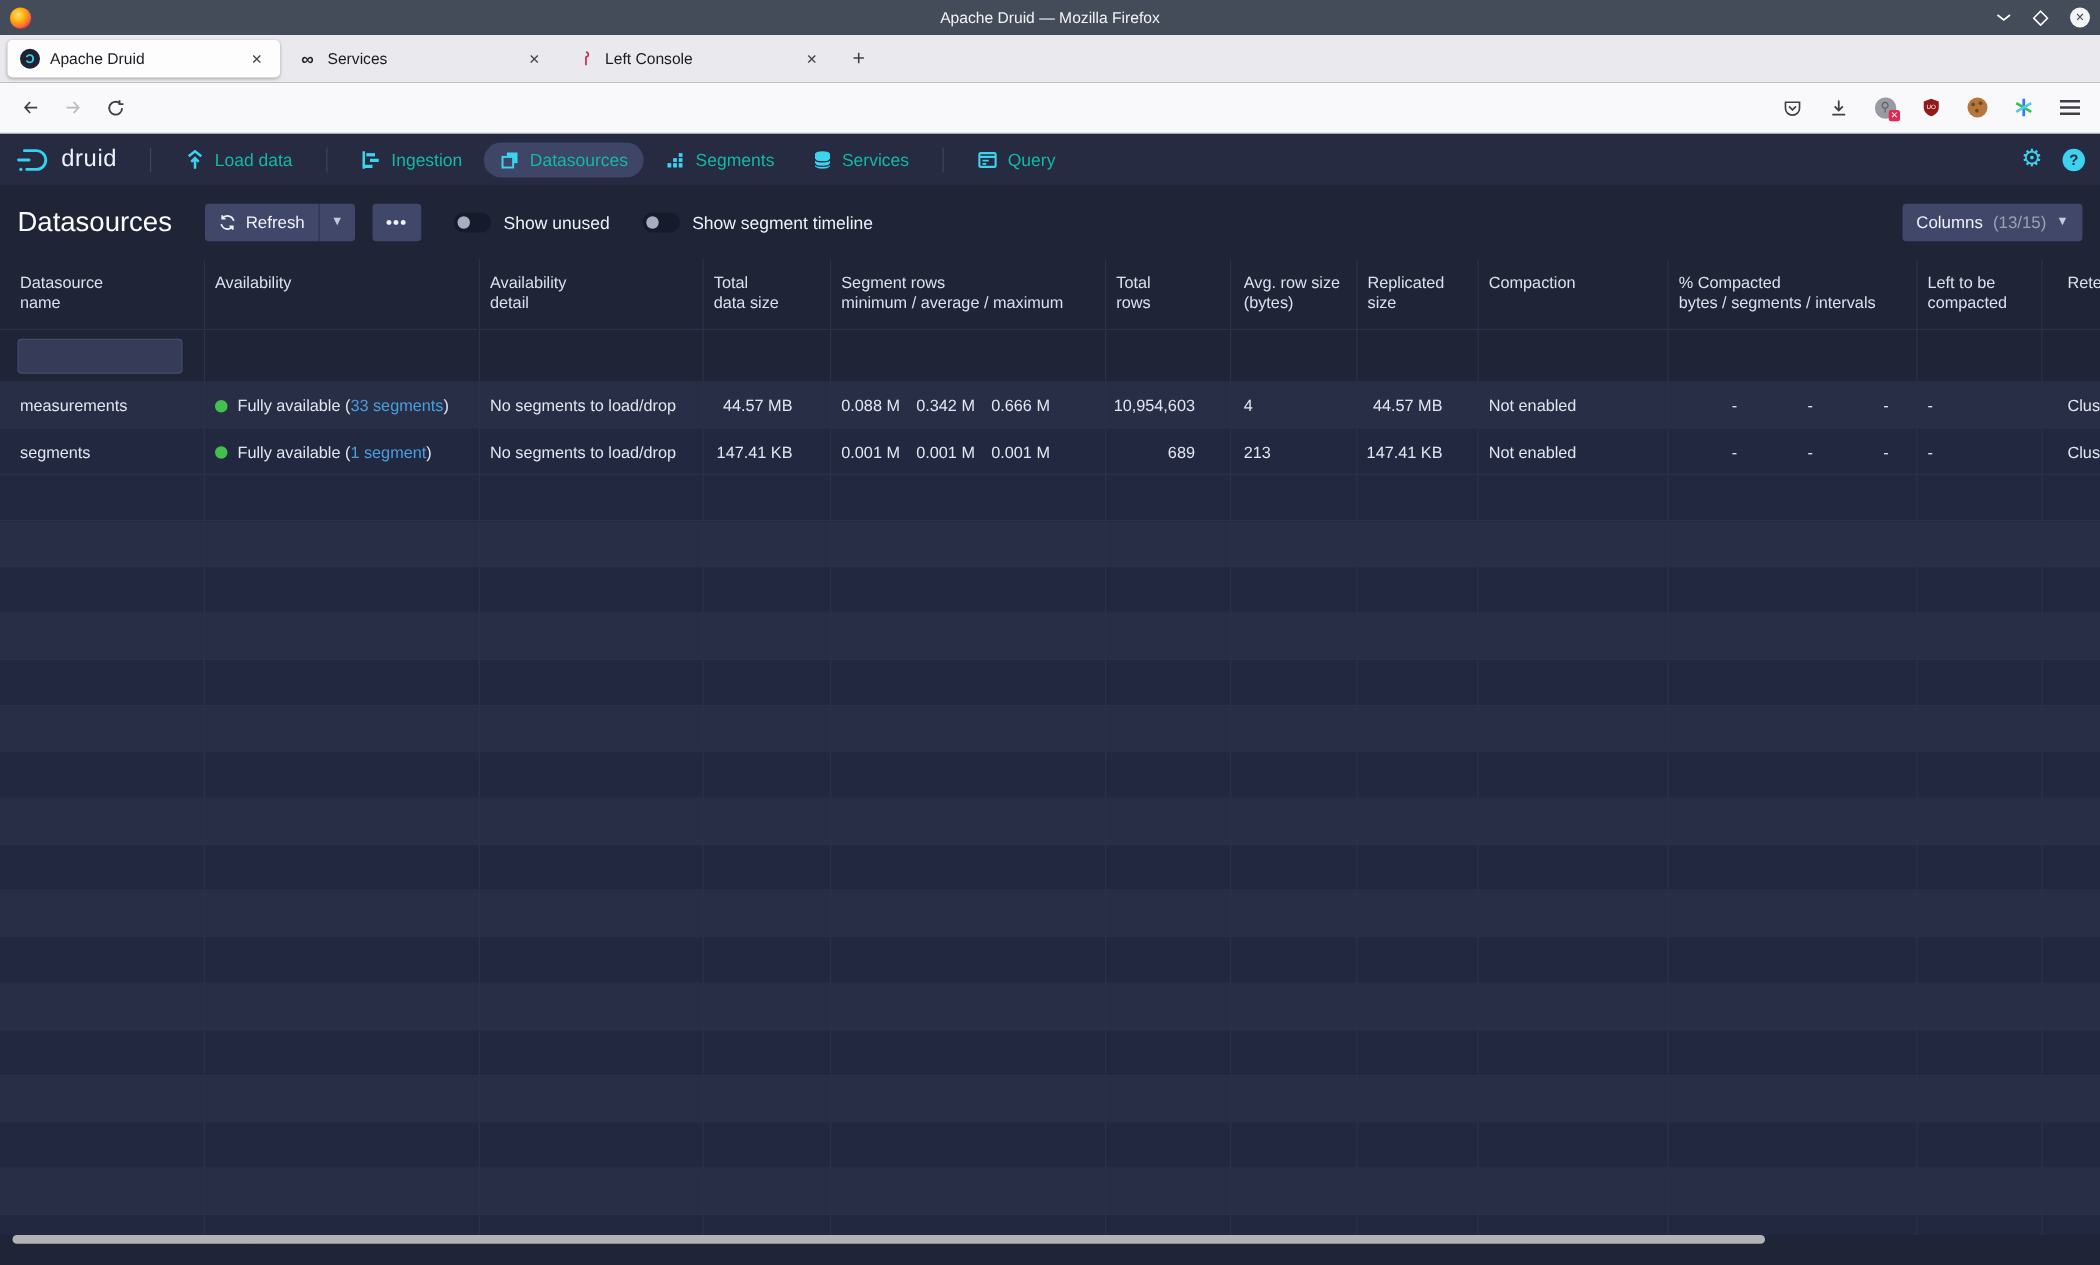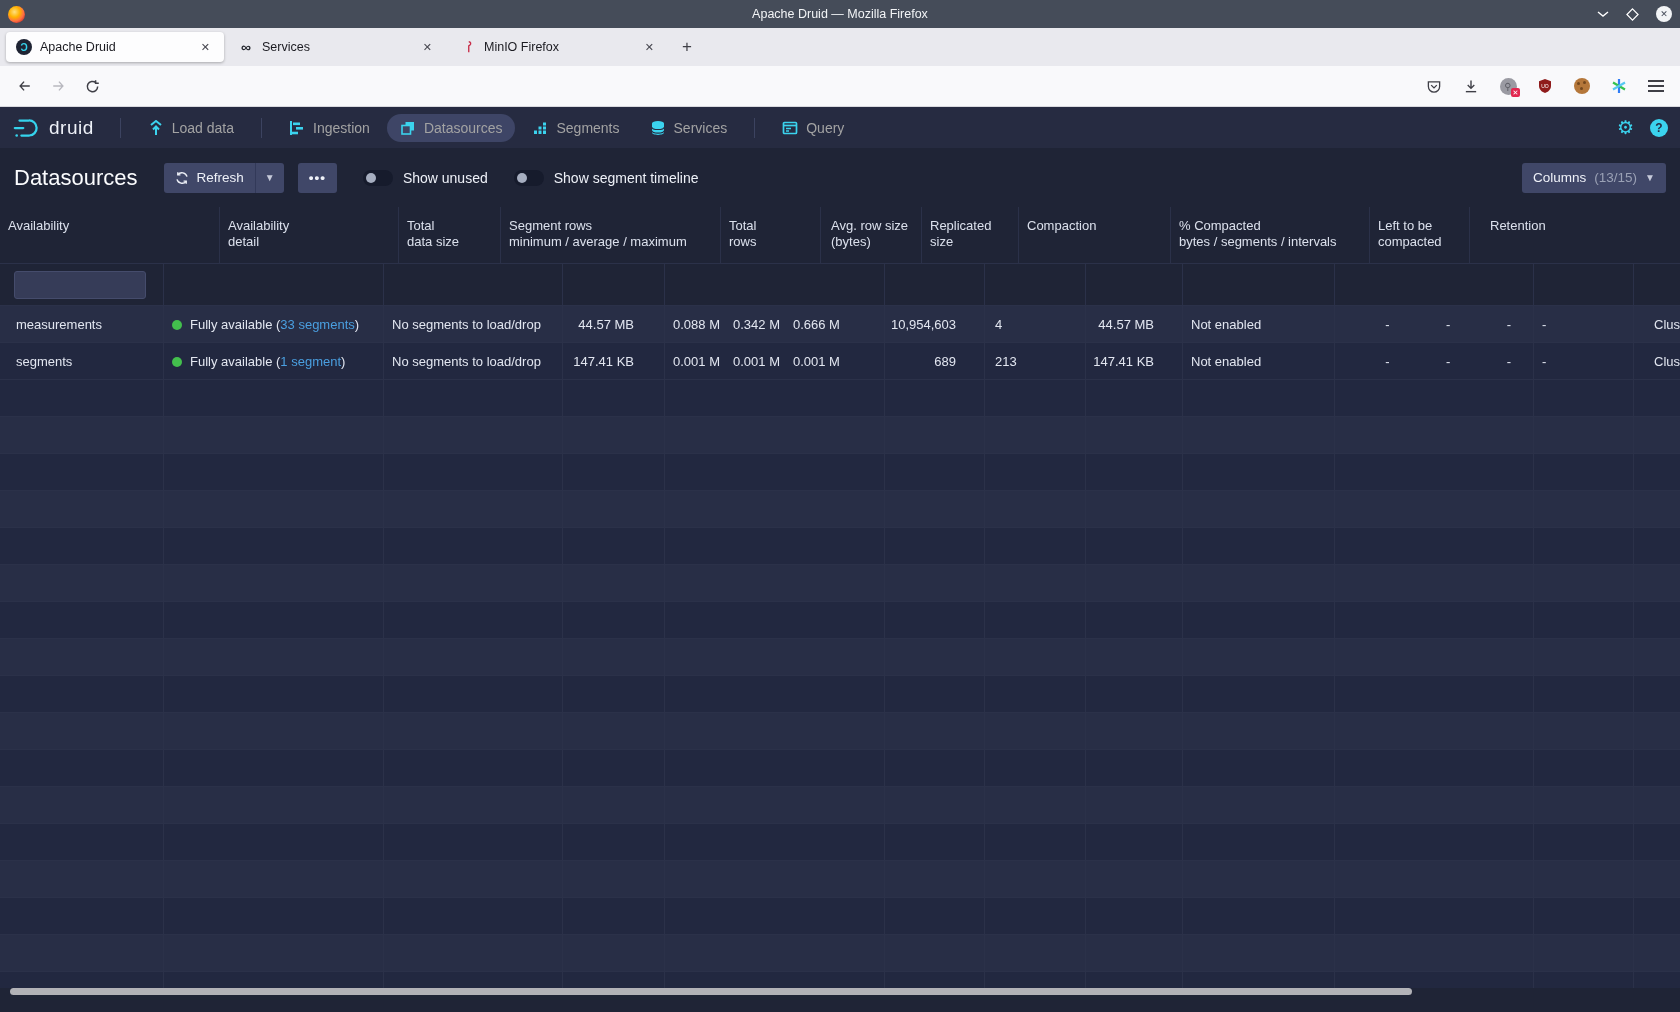--- a/index.html
+++ b/index.html
@@ -45,21 +45,21 @@
   .cookie { width:16px; height:16px; border-radius:50%; background:#b5773a; position:relative; }
   .cookie i { position:absolute; width:3px; height:3px; border-radius:50%; background:#74471d; }
   .hamburger { display:flex; flex-direction:column; gap:3px; }
   .hamburger i { width:16px; height:2px; background:#3f3f46; }
 
   
   .navbar { height:41px; background:#262b41; display:flex; align-items:center; padding:0 12px; color:#f2f4fa; }
   .brand { display:flex; align-items:center; gap:7px; margin-right:14px; }
   .brand-text { font-size:19px; font-weight:300; color:#eef1f8; letter-spacing:.5px; }
   .nav-divider { width:1px; height:20px; background:#3c4360; margin:0 12px; }
-  .nav-item { display:flex; align-items:center; gap:8px; font-size:14px; color:#a3a3a3; padding:6px 13px; border-radius:15px; margin:16px 2px;text-align:center; }
+  .nav-item { display:flex; align-items:center; gap:8px; font-size:14px; color:#14b8a6; padding:6px 13px; border-radius:15px; margin:16px 2px;text-align:center; }
   .nav-item.active { background:#3e4566; }
   .nav-right { margin-left:auto; display:flex; align-items:center; gap:16px; }
   .help-circle { width:18px; height:18px; border-radius:50%; background:#3bd3ee; color:#262b41; font-weight:bold;
     font-size:12px; display:flex; align-items:center; justify-content:center; }
   .gear-glyph { color:#3bd3ee; font-size:19px; line-height:1; }
 
   
   .page-header { height:59px; display:flex; align-items:center; padding:0 14px; }
   .page-title { font-size:22px; color:#fbfcfe; font-weight:400; margin-right:26px; }
   .btn { background:#404768; color:#eef1f8; font-size:13.5px; border-radius:3px; height:30px;
@@ -139,21 +139,21 @@
       </span>
     <span>Services</span>
     <span class="close">✕</span>
   </div>
   <div class="tab">
     <span class="favicon">
       <svg width="12" height="14" viewBox="0 0 16 16">
           <path d="M9 1c2.6 0 3.6 3.1 1.4 4.6L9 6.4V15" stroke="#c72c48" stroke-width="1.8" fill="none"></path>
         </svg>
     </span>
-    <span>MinIO Firefox</span>
+    <span>Left Console</span>
     <span class="close">✕</span>
   </div>
   <span class="newtab-btn">+</span>
 </div>
 
 <div class="toolbar">
   <span class="nav-btn">
     <svg width="15" height="14" viewBox="0 0 16 16">
         <path d="M7.5 3L3 8l4.5 5M3 8h11" fill="none" stroke="#3f3f46" stroke-width="1.6"></path>
       </svg>
@@ -313,20 +313,22 @@
   </div>
   <span class="btn columns-btn">
     <span>Columns</span>
     <span class="count">(13/15)</span>
     <span class="caret-glyph">▼</span>
   </span>
 </div>
 
 <div class="table-area" id="table-area">
     <div class="t-row t-header">
+      <div class="t-cell" style="width: 164px; padding-left: 16px; padding-right: 8px;">Datasource
+name</div>
       <div class="t-cell" style="width: 220px; padding-right: 8px;">Availability</div>
       <div class="t-cell" style="width: 179px; padding-right: 8px;">Availability
 detail</div>
       <div class="t-cell" style="width: 102px; padding-right: 8px;">Total
 data size</div>
       <div class="t-cell" style="width: 220px; padding-right: 8px;">Segment rows
 minimum / average / maximum</div>
       <div class="t-cell" style="width: 100px; padding-right: 8px;">Total
 rows</div>
       <div class="t-cell" style="width: 101px; padding-left: 10px; padding-right: 8px;">Avg. row size

